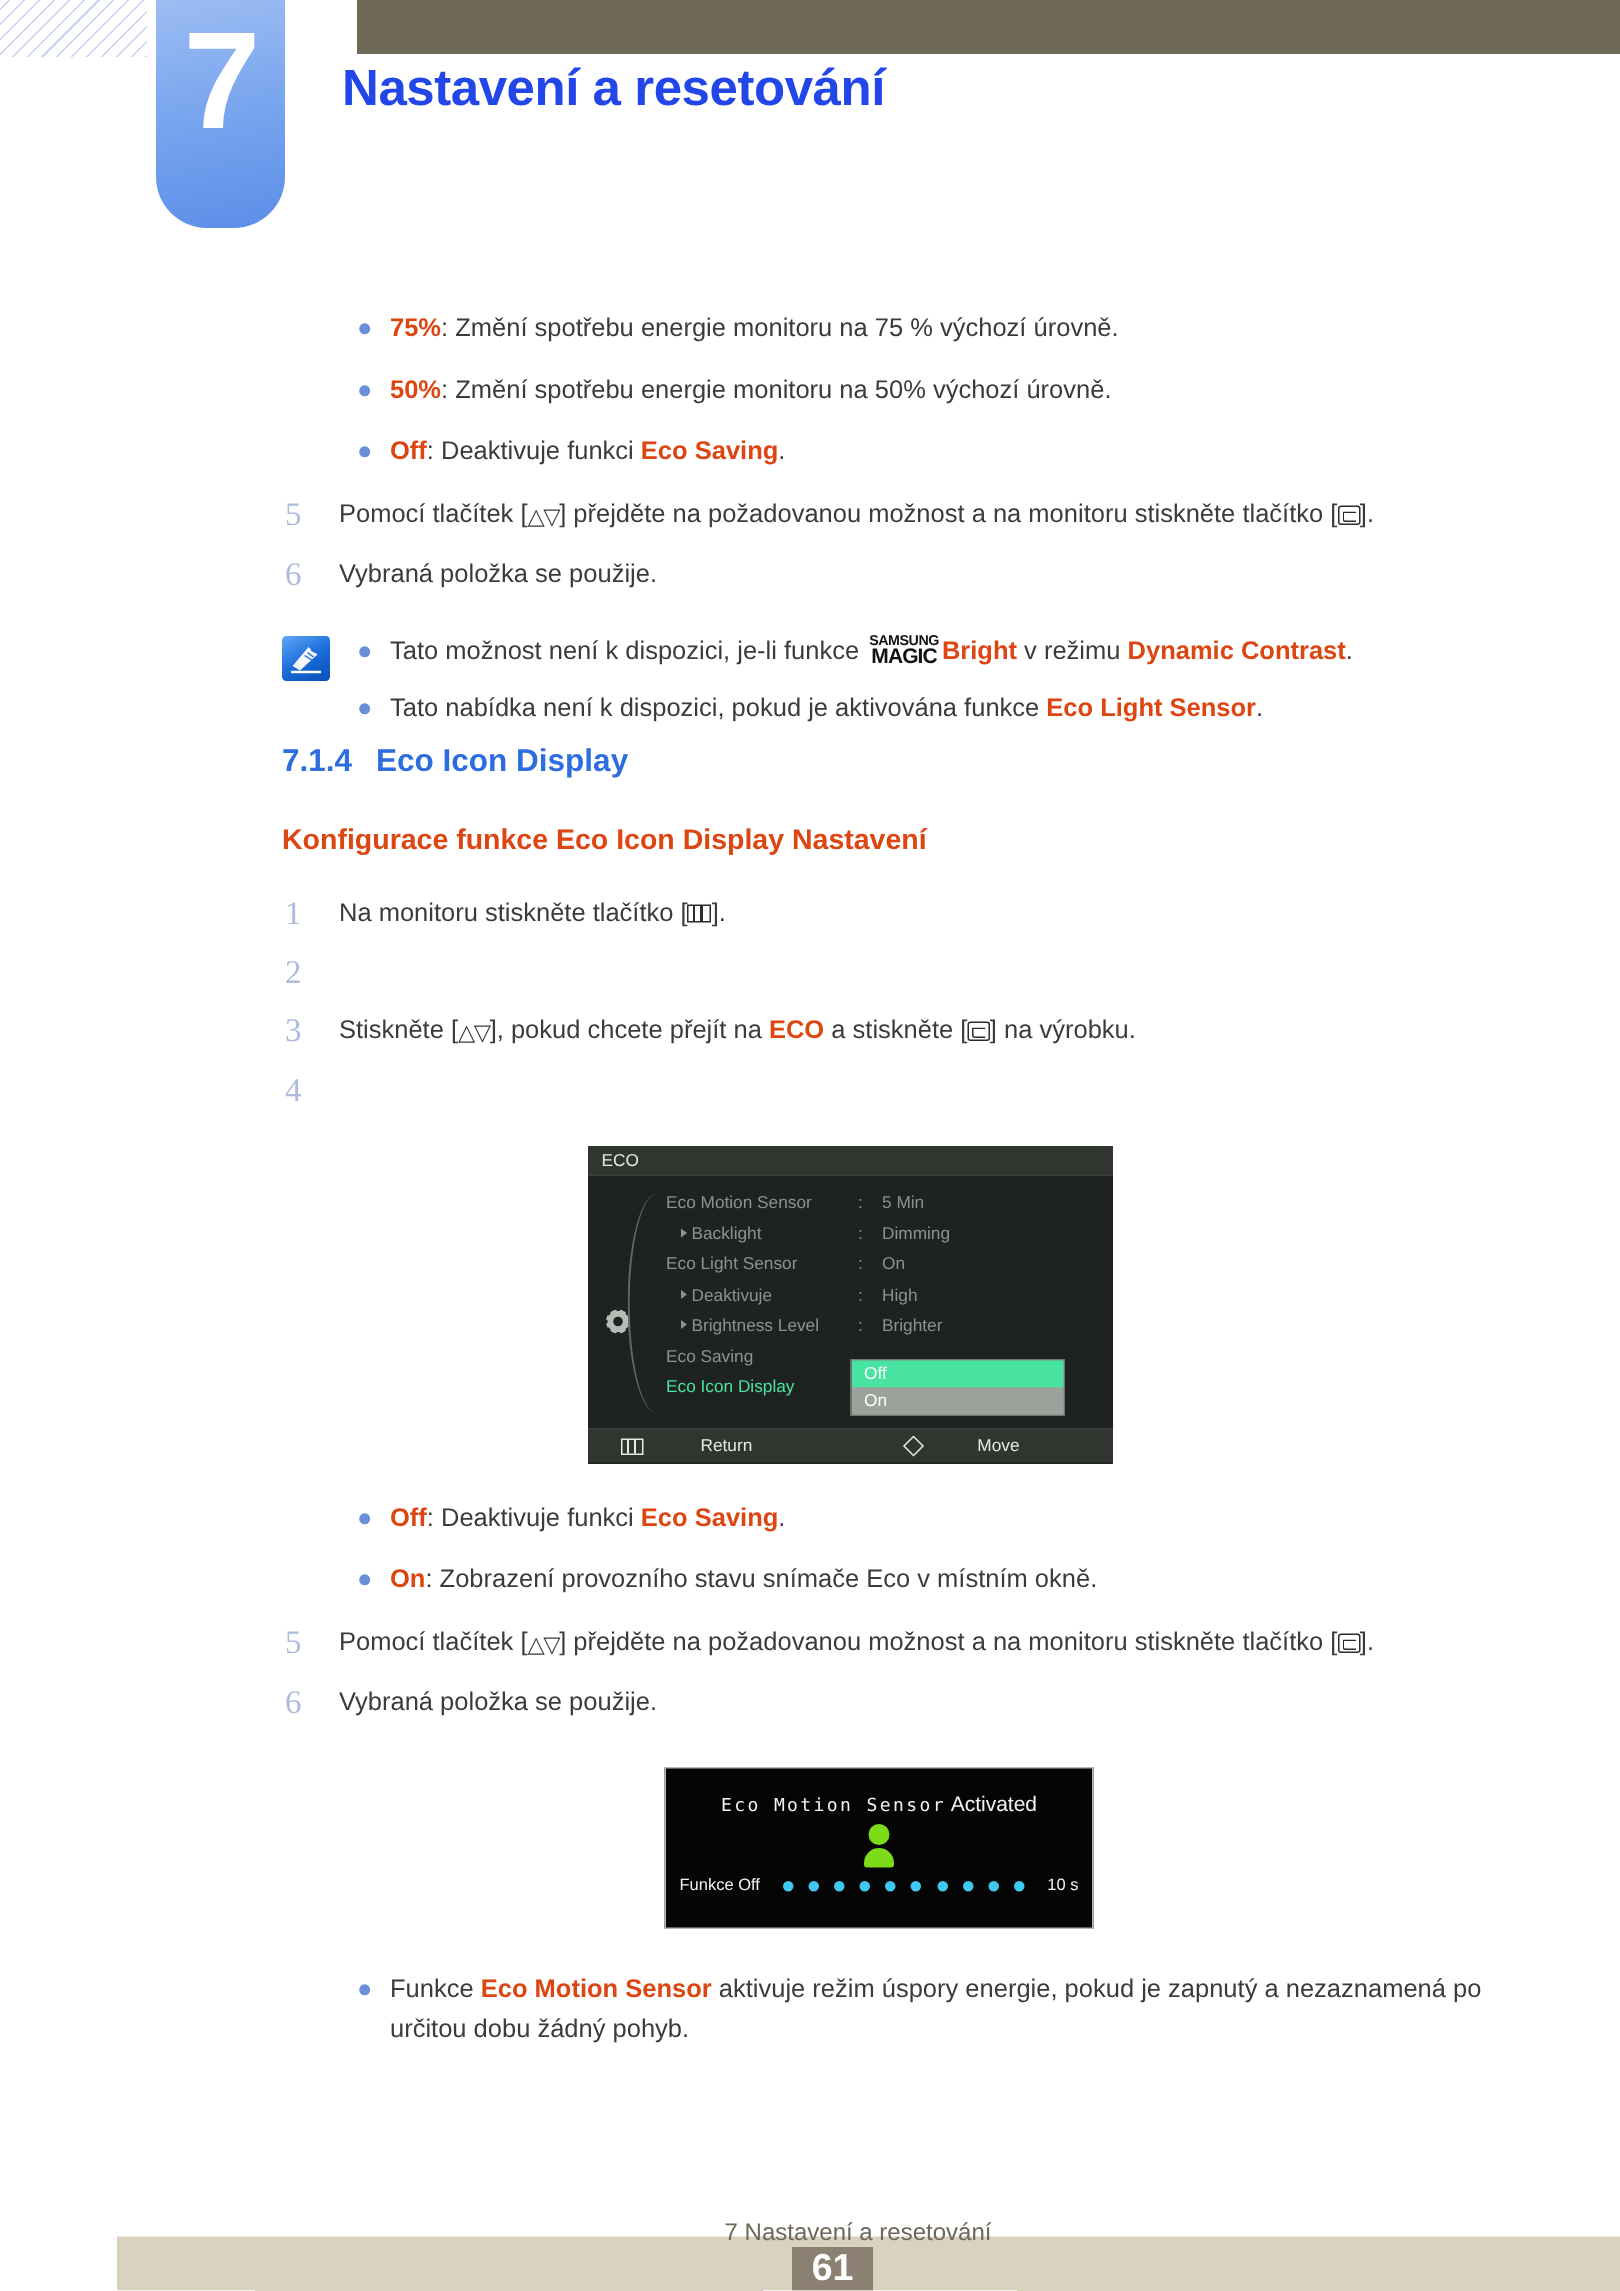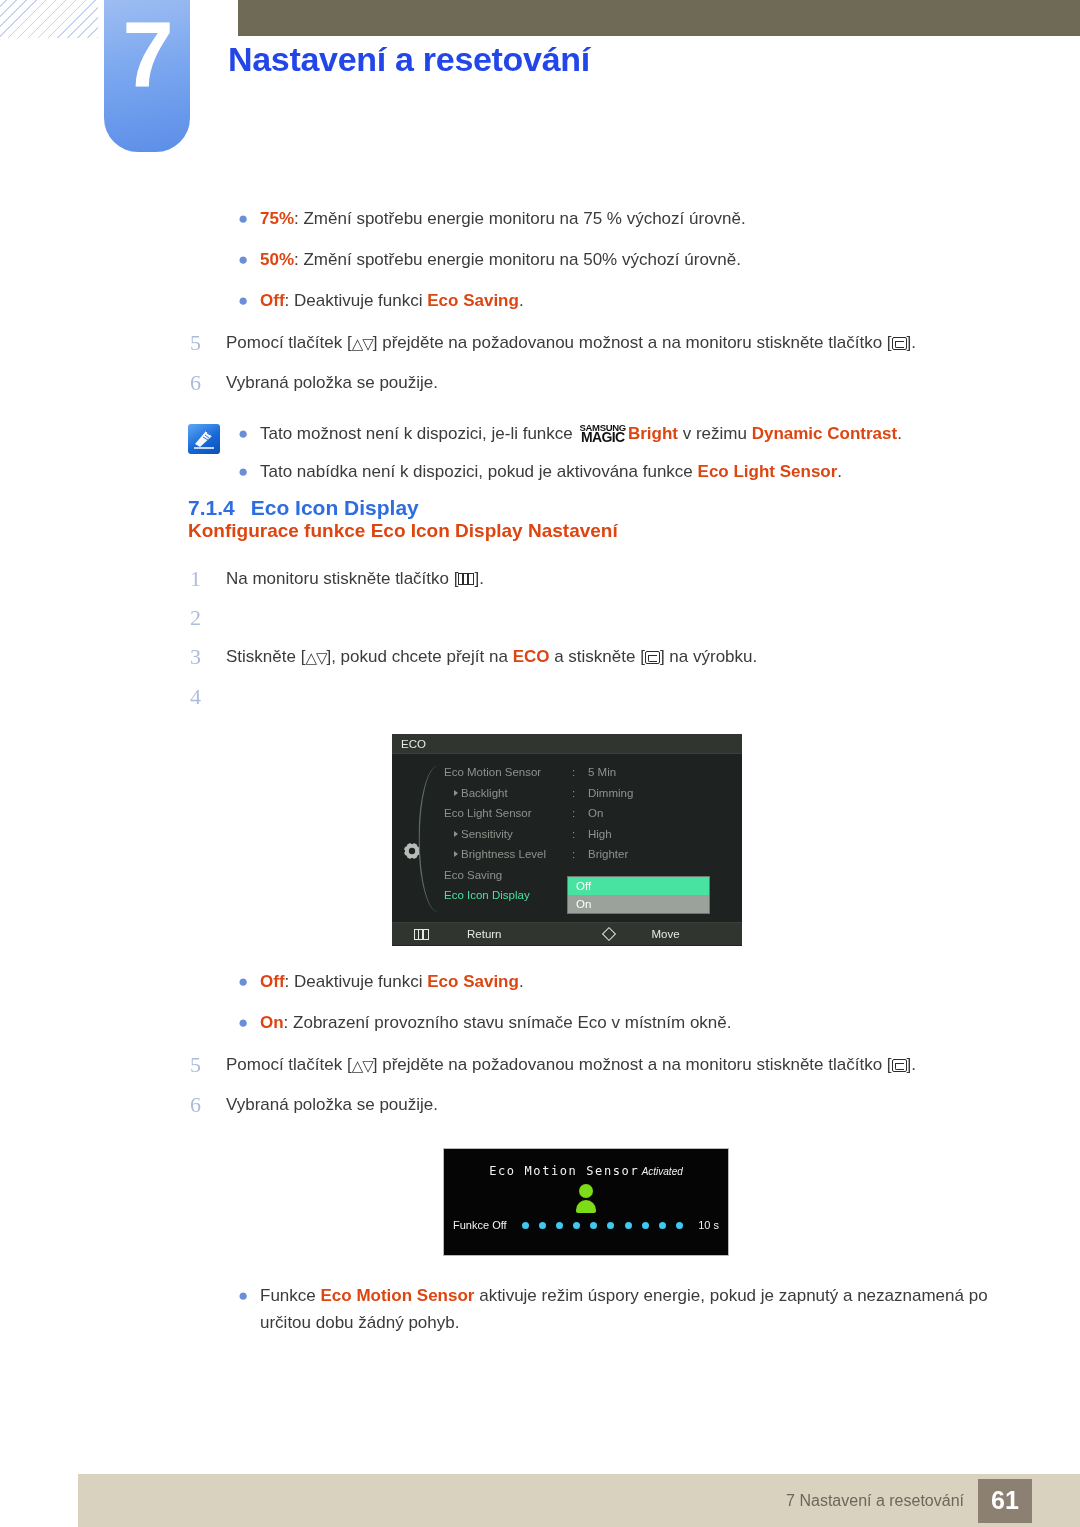--- a/index.html
+++ b/index.html
@@ -217,20 +217,21 @@
   .h3 {
     padding-left: 188px;
     font-size: 21px;
     font-weight: bold;
     color: #2d6de0;
   }
   .h3 .num { margin-right: 16px; }
 
   .h4 {
     padding-left: 188px;
+    margin-top: 30px;
     margin-bottom: 22px;
     font-size: 19px;
     font-weight: bold;
     color: #dd4511;
   }
 
   
   .osd {
     position: relative;
     width: 350px;
@@ -372,21 +373,21 @@
     font-family: "DejaVu Sans Mono", monospace;
     overflow: hidden;
   }
   .mp-title {
     text-align: center;
     color: #f2f2f2;
     font-size: 12px;
     margin-top: 15px;
     letter-spacing: 1.6px;
   }
-  .mp-title .plain { letter-spacing: 0; font-family: "Liberation Sans", sans-serif; font-size: 10px; font-style: italic; }
+  .mp-title .plain { letter-spacing: 0; font-family: "Liberation Sans", sans-serif; font-size: 14px; }
   .mp-person {
     margin: 6px auto 0 auto;
     width: 26px;
     height: 28px;
     position: relative;
   }
   .mp-head {
     position: absolute;
     left: 6px; top: 0;
     width: 14px; height: 14px;
@@ -427,25 +428,26 @@
     font-size: 11px;
     font-family: "Liberation Sans", sans-serif;
   }
 
   
   .footer {
     position: absolute;
     left: 78px;
     bottom: 0;
     width: 1002px;
-    height: 53px;
+    height: 36px;
     background: #d8d2bf;
     display: flex;
     align-items: center;
     justify-content: flex-end;
+    flex-direction: column;
   }
   .footer-text {
     font-size: 16px;
     color: #6f665a;
     margin-right: 14px;
   }
   .footer-page {
     width: 54px;
     height: 44px;
     background: #8c8073;
@@ -572,21 +574,21 @@
           <span class="lbl sub"><span class="arrow-tri"></span><span>Backlight</span></span>
           <span class="colon">:</span>
           <span class="val">Dimming</span>
         </div>
         <div class="osd-row">
           <span class="lbl">Eco Light Sensor</span>
           <span class="colon">:</span>
           <span class="val">On</span>
         </div>
         <div class="osd-row">
-          <span class="lbl sub"><span class="arrow-tri"></span><span>Sensitivity</span></span>
+          <span class="lbl sub"><span class="arrow-tri"></span><span>Deaktivuje</span></span>
           <span class="colon">:</span>
           <span class="val">High</span>
         </div>
         <div class="osd-row">
           <span class="lbl sub"><span class="arrow-tri"></span><span>Brightness Level</span></span>
           <span class="colon">:</span>
           <span class="val">Brighter</span>
         </div>
         <div class="osd-row">
           <span class="lbl">Eco Saving</span>

